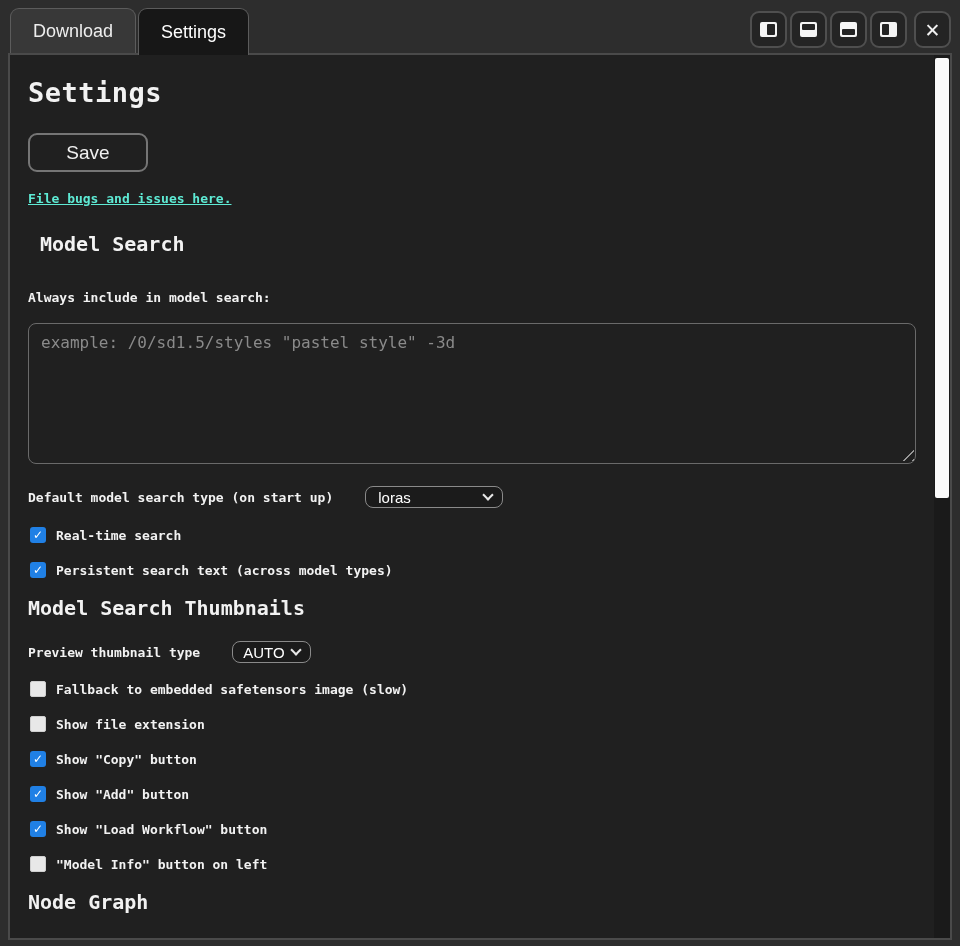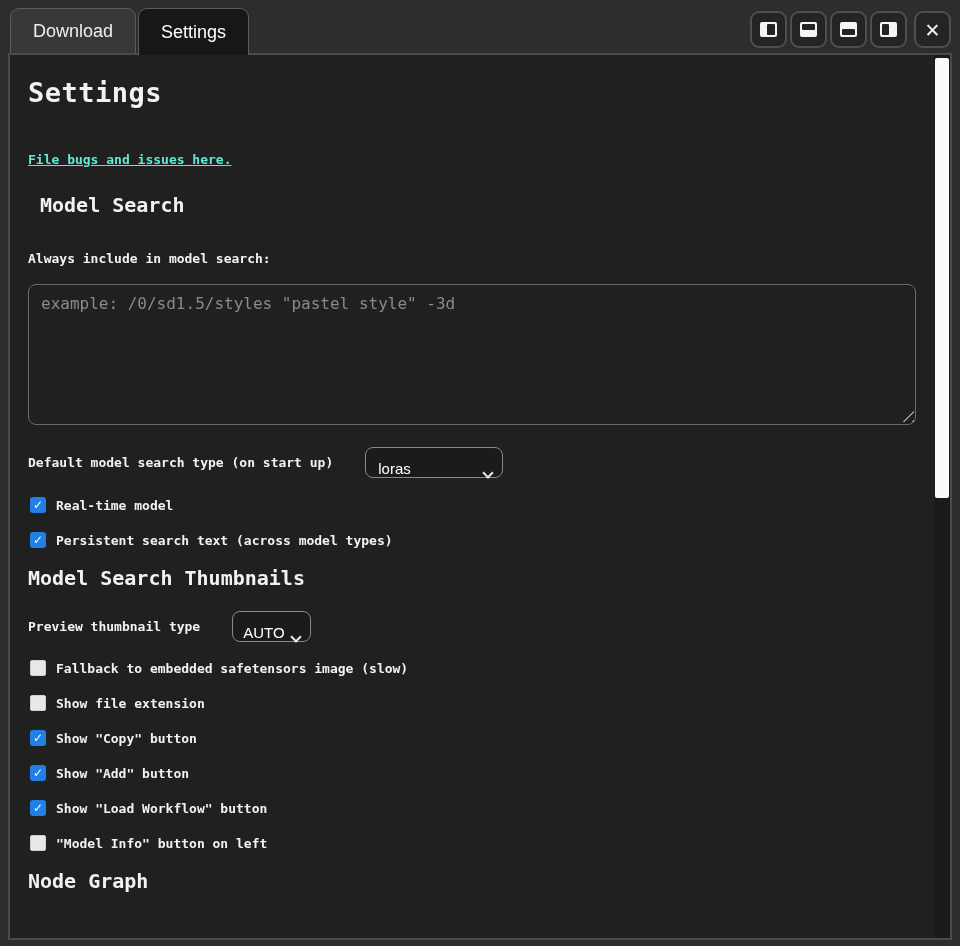--- a/index.html
+++ b/index.html
@@ -96,25 +96,25 @@
     position: absolute; right: 2px; bottom: 3px; width: 12px; height: 12px;
     background: repeating-linear-gradient(135deg, transparent 0 3px, #989898 3px 4.5px, transparent 4.5px 6px);
     clip-path: polygon(100% 0, 100% 100%, 0 100%);
     pointer-events: none;
   }
 
   .inline-row { margin-top: 22px; display: flex; align-items: center; gap: 20px; }
   .inline-row .fl { font-size: 13px; font-weight: bold; }
   .select {
     margin-left: 12px;
-    height: 31px;
+    height: 22px;
     background: #1b1b1b;
     border: 1px solid #8a8a8a;
     border-radius: 8px;
-    display: flex; align-items: flex-end;
+    display: flex; align-items: center;
     padding: 0 10px 0 12px;
     font-family: "Liberation Sans", sans-serif;
     font-size: 15px; color: #ffffff;
     cursor: pointer;
   }
   .select.w-loras { width: 138px; }
   .select.w-auto  { width: 79px; padding-left: 10px; }
   .select .val { flex: 1; }
   .chev {
     width: 8px; height: 8px; margin-top: -4px;
@@ -184,20 +184,21 @@
     </div>
   </div>
 </div>
 
 <div class="panel">
   <div class="content">
 
     <h1 class="title">Settings</h1>
 
     <div class="btnrow">
+      <button class="btn save">Save</button>
     </div>
 
     <a class="link">File bugs and issues here.</a>
 
     <h2 class="section sec-ms">Model Search</h2>
 
     <div class="fieldlabel">Always include in model search:</div>
 
     <div class="ta-wrap">
       <textarea placeholder="example: /0/sd1.5/styles &quot;pastel style&quot; -3d" style=""></textarea>
@@ -208,21 +209,21 @@
       <span class="fl">Default model search type (on start up)</span>
       <div class="select w-loras">
         <span class="val">loras</span>
         <span class="chev"></span>
       </div>
     </div>
 
     <div class="cb-list" id="cb-list-search">
   <div class="cb-row">
     <span class="cb checked">✓</span>
-    <span class="cb-label">Real-time model</span>
+    <span class="cb-label">Real-time search</span>
   </div>
 
   <div class="cb-row">
     <span class="cb checked">✓</span>
     <span class="cb-label">Persistent search text (across model types)</span>
   </div>
 </div>
 
     <h2 class="section h2-thumbs">Model Search Thumbnails</h2>
 

